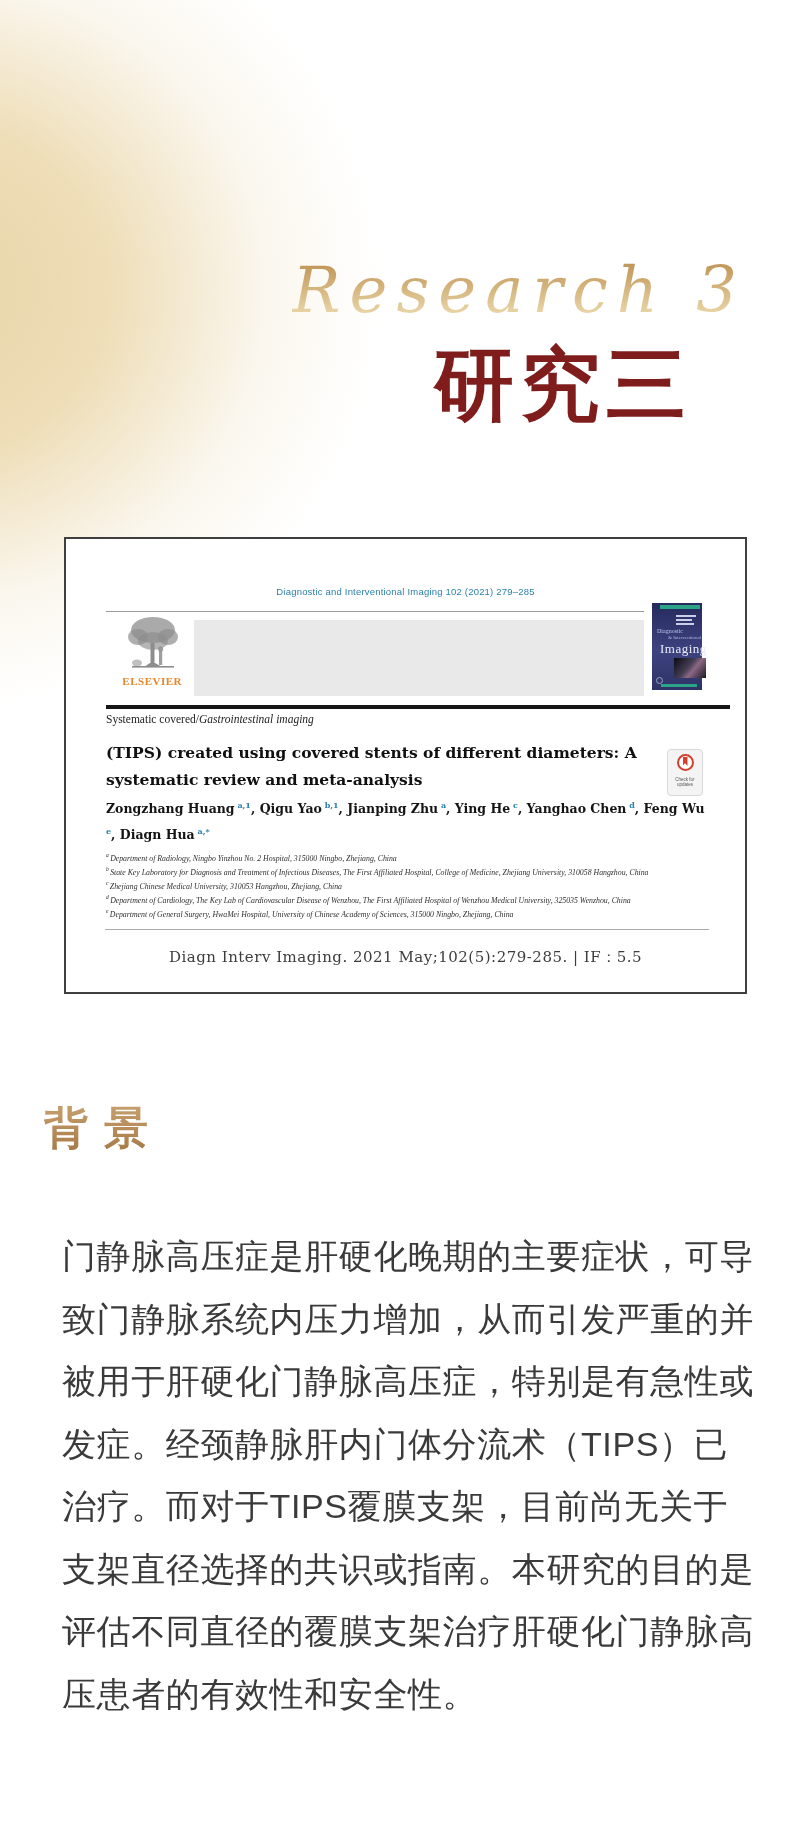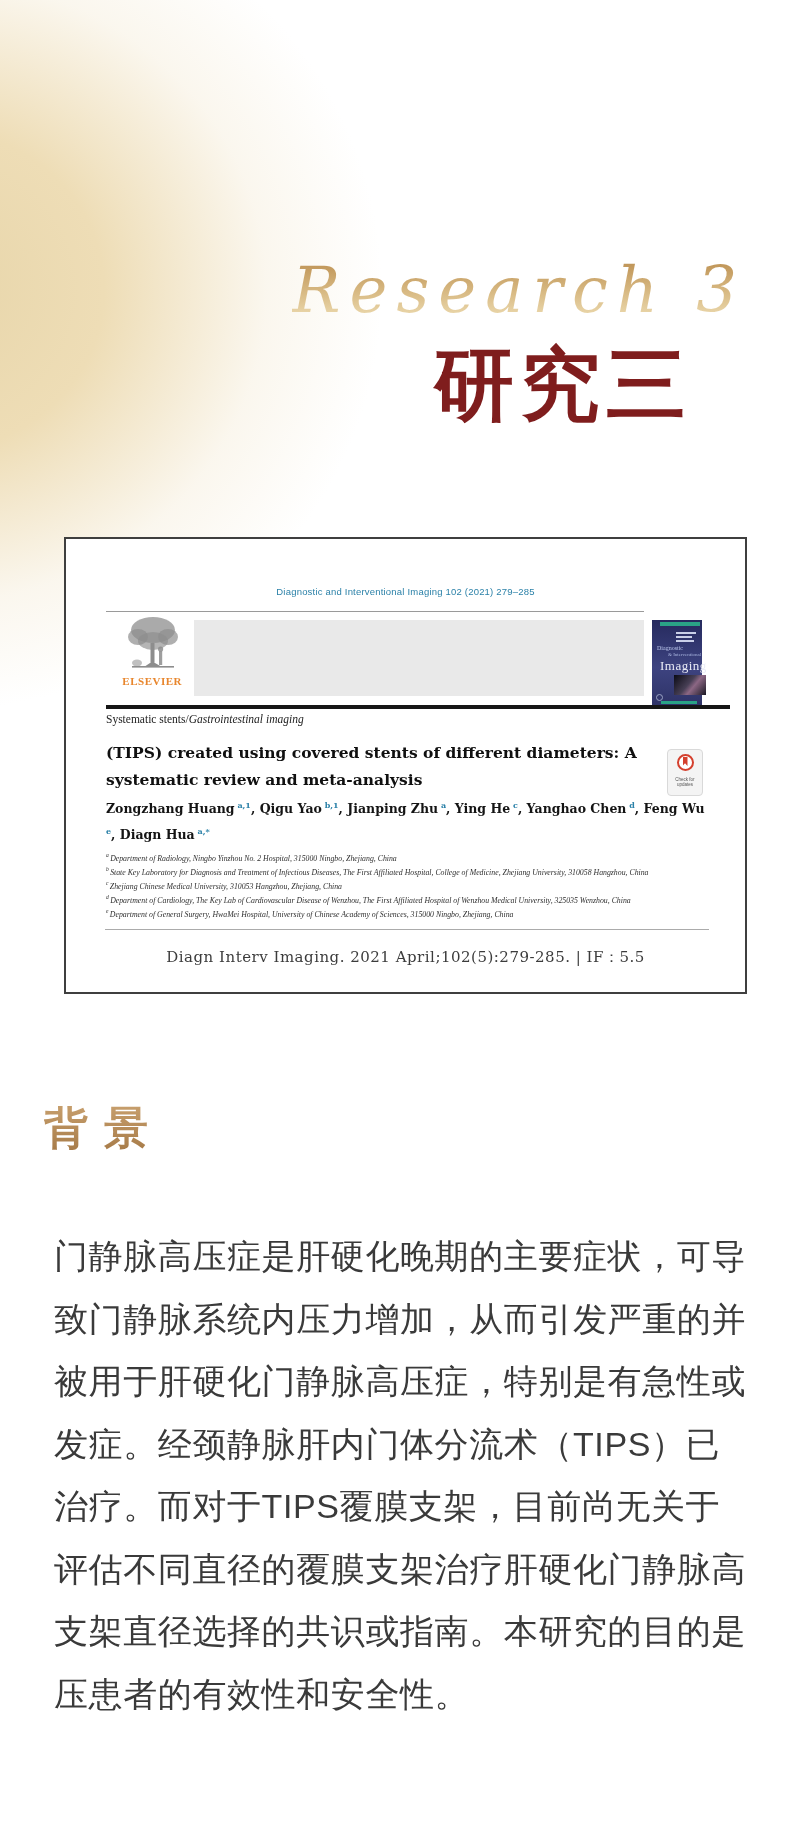--- a/index.html
+++ b/index.html
@@ -19,21 +19,21 @@
   .card{position:absolute;left:64px;top:537px;width:683px;height:457px;background:#fff;
         border:2px solid #3f3f3f;box-sizing:border-box;}
   .jref{position:absolute;left:0;top:47px;width:100%;text-align:center;font-size:9.5px;
         color:#2b81a8;letter-spacing:.2px;}
   .rule1{position:absolute;left:40px;top:72px;width:538px;height:1px;background:#9a9a9a;}
   .elsevier{position:absolute;left:36px;top:76px;width:80px;text-align:right;}
   .elsevier .word{font-family:"Liberation Serif",serif;font-size:11px;font-weight:700;
         color:#e8862d;letter-spacing:.5px;}
   .grey-banner{position:absolute;left:128px;top:81px;width:450px;height:76px;background:#e9e9e9;}
   
-  .cover{position:absolute;left:586px;top:81px;width:50px;height:87px;
+  .cover{position:absolute;left:586px;top:64px;width:50px;height:87px;
         background:linear-gradient(180deg,#262a5e 0%,#3d4380 55%,#2e3266 100%);}
   .cover .bar-top{position:absolute;right:2px;top:2px;width:40px;height:4px;background:#2aa386;}
   .cover .tl{position:absolute;left:24px;background:#c9cfe8;height:1.5px;width:20px;}
   .cover .dj1{position:absolute;left:5px;top:25px;font-size:6px;color:#b9c4ea;
         font-family:"Liberation Serif",serif;}
   .cover .dj2{position:absolute;left:16px;top:32px;font-size:5px;color:#aab6e0;
         font-family:"Liberation Serif",serif;}
   .cover .imaging{position:absolute;left:8px;top:38px;font-size:13px;color:#e9ebf6;
         font-family:"Liberation Serif",serif;letter-spacing:.5px;}
   .cover .pic{position:absolute;left:22px;top:55px;width:32px;height:20px;
@@ -63,21 +63,21 @@
   .rule2{position:absolute;left:39px;top:390px;width:604px;height:1px;background:#ababab;}
   .citation{position:absolute;left:0;top:409px;width:100%;text-align:center;
         font-family:"DejaVu Serif",serif;font-size:15px;color:#3c3c3c;letter-spacing:.5px;}
   
   .bg-heading{position:absolute;left:44px;top:1106px;font-family:"DejaVu Serif","Liberation Serif",serif;
         font-weight:700;font-size:44px;letter-spacing:16px;line-height:1;
         background:linear-gradient(180deg,#c69e6c 0%,#a87c49 100%);
         -webkit-background-clip:text;background-clip:text;color:transparent;}
   .body-text{position:absolute;left:54px;top:1225px;width:696px;font-size:34px;color:#3a3a3a;
         letter-spacing:.6px;font-family:"Liberation Sans",sans-serif;font-weight:400;}
-  .body-text .ln{height:62.5px;line-height:62.5px;white-space:nowrap;}
+  .body-text .ln{height:62.5px;line-height:62.5px;white-space:nowrap;margin-left:8px;}
 </style>
 </head>
 <body>
 
 <div class="page">
   <div class="bg-blob"></div>
 
   <div class="script-title">Research 3</div>
   <div class="cn-title">研究三</div>
 
@@ -116,21 +116,21 @@
       <div class="dj2">&amp; Interventional</div>
       <div class="imaging">Imaging</div>
       <div class="pic"></div>
       <div class="mark"></div>
       <div class="bar-bot"></div>
     </div>
 
     <div class="black-bar"></div>
 
     <div class="section-line">
-      <span>Systematic stents/</span><i>Gastrointestinal imaging</i>
+      <span>Systematic covered/</span><i>Gastrointestinal imaging</i>
     </div>
 
     <div class="paper-title">
       <div>(TIPS) created using covered stents of different diameters: A</div>
       <div>systematic review and meta-analysis</div>
     </div>
 
     <div class="badge">
       <span class="ring"><span class="bm"></span></span>
       <div class="cap">Check for updates</div>
@@ -139,27 +139,27 @@
     <div class="authors"><span>Zongzhang Huang</span><sup> a,1</sup>, <span>Qigu Yao</span><sup> b,1</sup>, <span>Jianping Zhu</span><sup> a</sup>, <span>Ying He</span><sup> c</sup>, <span>Yanghao Chen</span><sup> d</sup>, <span>Feng Wu</span><sup> e</sup>, <span>Diagn Hua</span><sup> a,*</sup></div>
     <div class="affils">
         <div><sup>a </sup>Department of Radiology, Ningbo Yinzhou No. 2 Hospital, 315000 Ningbo, Zhejiang, China</div>
         <div><sup>b </sup>State Key Laboratory for Diagnosis and Treatment of Infectious Diseases, The First Affiliated Hospital, College of Medicine, Zhejiang University, 310058 Hangzhou, China</div>
         <div><sup>c </sup>Zhejiang Chinese Medical University, 310053 Hangzhou, Zhejiang, China</div>
         <div><sup>d </sup>Department of Cardiology, The Key Lab of Cardiovascular Disease of Wenzhou, The First Affiliated Hospital of Wenzhou Medical University, 325035 Wenzhou, China</div>
         <div><sup>e </sup>Department of General Surgery, HwaMei Hospital, University of Chinese Academy of Sciences, 315000 Ningbo, Zhejiang, China</div>
       </div>
 
     <div class="rule2"></div>
-    <div class="citation">Diagn Interv Imaging. 2021 April;102(5):279-285. | IF：5.5</div>
+    <div class="citation">Diagn Interv Imaging. 2021 May;102(5):279-285. | IF：5.5</div>
   </div>
 
   <div class="bg-heading">背景</div>
   <div class="body-text">
       <div class="ln">门静脉高压症是肝硬化晚期的主要症状，可导</div>
       <div class="ln">致门静脉系统内压力增加，从而引发严重的并</div>
       <div class="ln">被用于肝硬化门静脉高压症，特别是有急性或</div>
       <div class="ln">发症。经颈静脉肝内门体分流术（TIPS）已</div>
       <div class="ln">治疗。而对于TIPS覆膜支架，目前尚无关于</div>
+      <div class="ln">支架直径选择的共识或指南。本研究的目的是</div>
       <div class="ln">评估不同直径的覆膜支架治疗肝硬化门静脉高</div>
-      <div class="ln">支架直径选择的共识或指南。本研究的目的是</div>
       <div class="ln">压患者的有效性和安全性。</div>
     </div>
 </div>
 
 </body></html>

